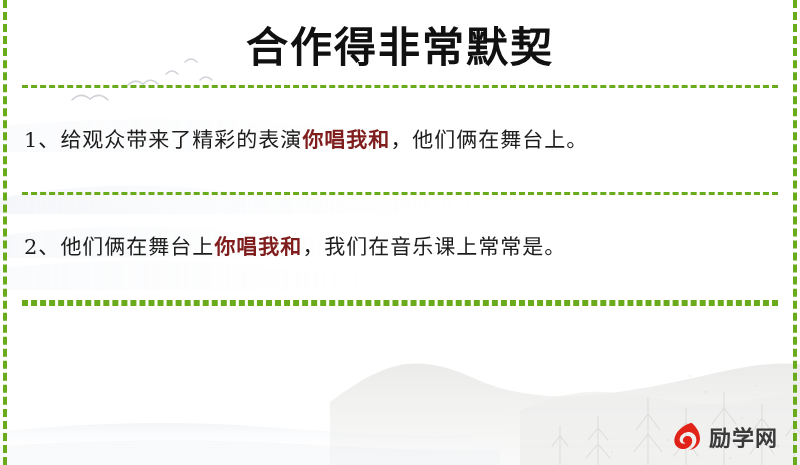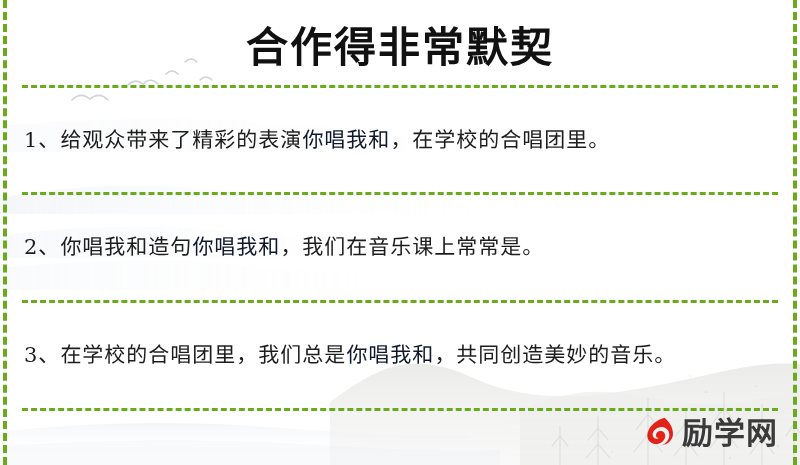--- a/index.html
+++ b/index.html
@@ -82,41 +82,41 @@
     line-height: 1.75;
     color: #1c1c1c;
     padding: 13px 2px 13px 2px;
     letter-spacing: 1px;
     font-family: "DejaVu Serif", "Liberation Serif", serif;
   }
   .sentence .num {
     color: #1c1c1c;
   }
   .kw {
-    color: #0f172a;
-    font-weight: 400;
+    color: #7f1d1d;
+    font-weight: 700;
   }
 
   
   .logo {
     position: absolute;
     right: 22px;
     bottom: 12px;
     z-index: 5;
     display: flex;
     align-items: center;
     gap: 7px;
   }
   .logo-mark {
     width: 34px;
     height: 34px;
     display: block;
   }
   .logo-text {
-    font-size: 31px;
+    font-size: 22px;
     font-weight: 700;
     color: #3a3a3a;
     letter-spacing: 1px;
     font-family: Liberation Serif, serif;
   }
 </style>
 </head>
 <body>
 
 <div class="page">
@@ -191,34 +191,31 @@
   <div class="rail rail-left"></div>
   <div class="rail rail-right"></div>
 
   <div class="content">
 
     <h1 class="title">合作得非常默契</h1>
 
     <div class="divider"></div>
 
     <p class="sentence">
-      <span class="num">1、</span><span>给观众带来了精彩的表演</span><span class="kw">你唱我和</span><span>，在学校的合唱团里。</span>
+      <span class="num">1、</span><span>给观众带来了精彩的表演</span><span class="kw">你唱我和</span><span>，他们俩在舞台上。</span>
     </p>
 
     <div class="divider"></div>
 
     <p class="sentence">
-      <span class="num">2、</span><span>你唱我和造句</span><span class="kw">你唱我和</span><span>，我们在音乐课上常常是。</span>
+      <span class="num">2、</span><span>他们俩在舞台上</span><span class="kw">你唱我和</span><span>，我们在音乐课上常常是。</span>
     </p>
 
     <div class="divider"></div>
 
-    <p class="sentence">
-      <span class="num">3、</span><span>在学校的合唱团里，我们总是</span><span class="kw">你唱我和</span><span>，共同创造美妙的音乐。</span>
-    </p>
 
     <div class="divider"></div>
 
   </div>
 
   <div class="logo">
     <svg class="logo-mark" viewBox="0 0 64 64" aria-hidden="true">
       <path d="M44 7 C 30 11, 19 20, 14 31 C 9 42, 13 53, 24 56 C 33 58, 42 53, 45 45 C 47 39, 44 33, 38 32 C 33 31, 28 35, 28 40 C 28 43, 30 45, 33 45 C 30 48, 25 47, 23 43 C 20 37, 24 29, 32 26 C 41 22, 51 27, 53 36 C 55 46, 48 56, 37 59 C 52 58, 62 47, 60 34 C 59 23, 52 13, 44 7 Z" fill="#e2231a"></path>
       <path d="M18 48 C 13 44, 12 37, 16 31 C 13 40, 16 47, 23 50 C 21 50, 19 49, 18 48 Z" fill="#c81d15"></path>
     </svg>

